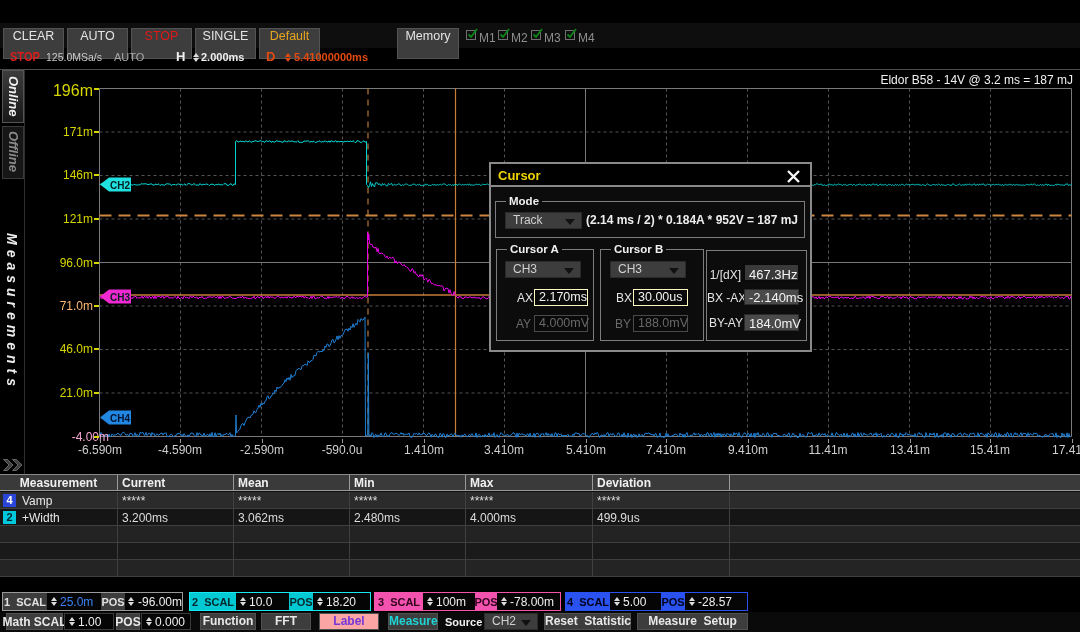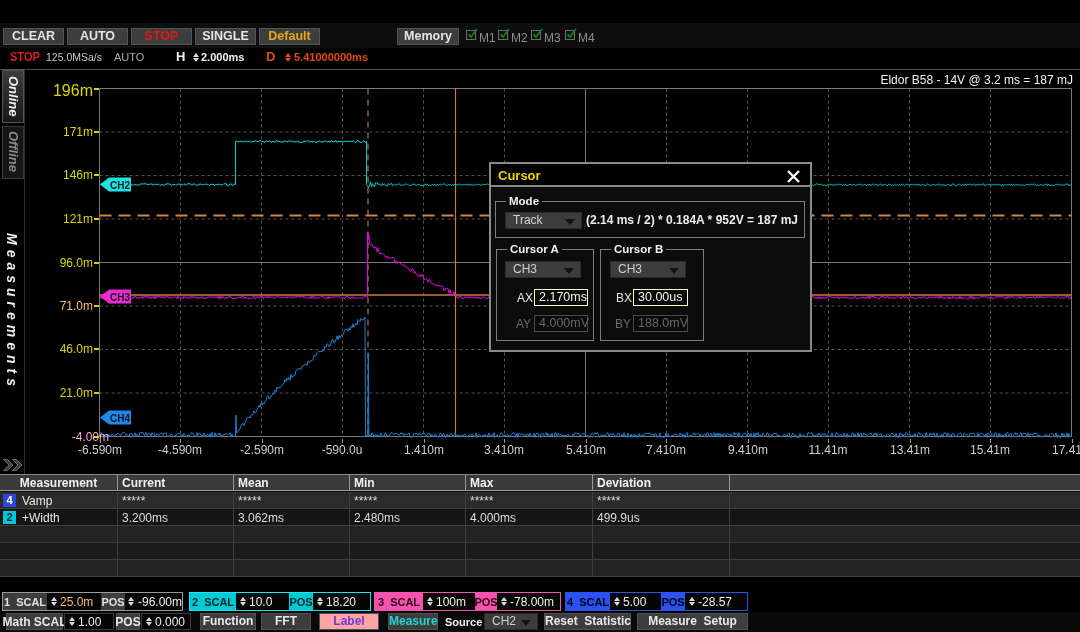--- a/index.html
+++ b/index.html
@@ -1,17 +1,17 @@
 <!DOCTYPE html>
 <html><head><meta charset="utf-8">
 <style>
 *{margin:0;padding:0;box-sizing:border-box}
 html,body{width:1080px;height:632px;background:#000;overflow:hidden;font-family:"Liberation Sans",sans-serif;position:relative}
 .abs{position:absolute}
-.btn{position:absolute;top:28px;height:17px;background:#3d3d3d;border:1px solid #535353;color:#e4e4e4;font-weight:bold;font-size:12.5px;text-align:center;line-height:15px}
+.btn{position:absolute;top:28px;height:31px;background:#3d3d3d;border:1px solid #535353;color:#e4e4e4;font-weight:normal;font-size:12.5px;text-align:center;line-height:15px}
 .spinbox{position:absolute;background:#050505;border:1px solid #5a5a5a;color:#eee;font-size:12px;display:flex;align-items:center}
 .updn{display:inline-block;width:9px;margin:0 2px;text-align:center;line-height:0}
 .updn i{display:block;width:0;height:0;border-left:3.5px solid transparent;border-right:3.5px solid transparent;margin:1px auto}
 .updn .u{border-bottom:4px solid #ddd}
 .updn .d{border-top:4px solid #ddd}
 .grp{position:absolute;top:592px;height:19px;display:flex;align-items:stretch}
 .glab{font-size:11px;font-weight:bold;display:flex;align-items:center;justify-content:center}
 .fs{position:absolute;border:1px solid #7d7d7d}
 .fs .lg{position:absolute;top:-7px;left:10px;background:#0c0c0c;padding:0 3px;font-size:11.5px;font-weight:bold;color:#f0f0f0;line-height:13px}
 .sel{position:absolute;height:17px;background:#3d3d3d;border:1px solid #2a2a2a;color:#d0d0d0;font-size:12px;line-height:15px;padding-left:7px}
@@ -245,21 +245,21 @@
 
 <div class="grp" style="left:2px;width:181px;border:1px solid #9a9a9a;background:#060606">
 <div class="glab" style="width:44px;background:#3d3d3d;color:#e0e0e0">
       <span>1&nbsp;&nbsp;SCAL</span>
     </div>
 <div class="spinbox" style="position:static;width:54px;border:none">
       <span class="updn">
         <i class="u" style="border-bottom-color:#ddd"></i>
         <i class="d" style="border-top-color:#ddd"></i>
       </span>
-      <span style="color:#fdba74">25.0m</span>
+      <span style="color:#3b82f6">25.0m</span>
     </div>
 <div class="glab" style="width:24px;background:#3d3d3d;color:#e0e0e0">POS</div>
 <div class="spinbox" style="position:static;width:57px;border:none">
       <span class="updn">
         <i class="u" style="border-bottom-color:#ddd"></i>
         <i class="d" style="border-top-color:#ddd"></i>
       </span>
       <span style="color:#efefef">-96.00m</span>
     </div>
 </div>
@@ -369,13 +369,21 @@
  <div class="inp" style="left:37px;top:65px;width:54px;border-color:#4a4a4a;color:#686868">4.000mV</div>
 </div>
 <div class="fs" style="left:109px;top:85px;width:104px;height:92px">
  <div class="lg">Cursor B</div>
  <div class="sel" style="left:9px;top:11px;width:76px">CH3</div>
  <div class="lab" style="left:15px;top:41px">BX</div>
  <div class="inp" style="left:32px;top:39px;width:55px">30.00us</div>
  <div class="lab" style="left:14px;top:67px;color:#6a6a6a">BY</div>
  <div class="inp" style="left:32px;top:65px;width:55px;border-color:#4a4a4a;color:#686868">188.0mV</div>
 </div>
+<div class="fs" style="left:215px;top:86px;width:101px;height:91px">
+ <div class="lab" style="left:0;top:17px;width:34px;text-align:right">1/[dX]</div>
+ <div class="rbox" style="left:36px;top:12px;width:57px;height:19px;line-height:19px;background:#3a3a3a;border:2px solid #0a0a0a">467.3Hz</div>
+ <div class="lab" style="left:0;top:40px;width:36px;text-align:right">BX -AX</div>
+ <div class="rbox" style="left:37px;top:38px;width:55px;height:16px;line-height:16px">-2.140ms</div>
+ <div class="lab" style="left:0;top:65px;width:36px;text-align:right">BY-AY</div>
+ <div class="rbox" style="left:37px;top:63px;width:55px;height:17px;line-height:17px">184.0mV</div>
+</div>
 </div>
 
 </body></html>

